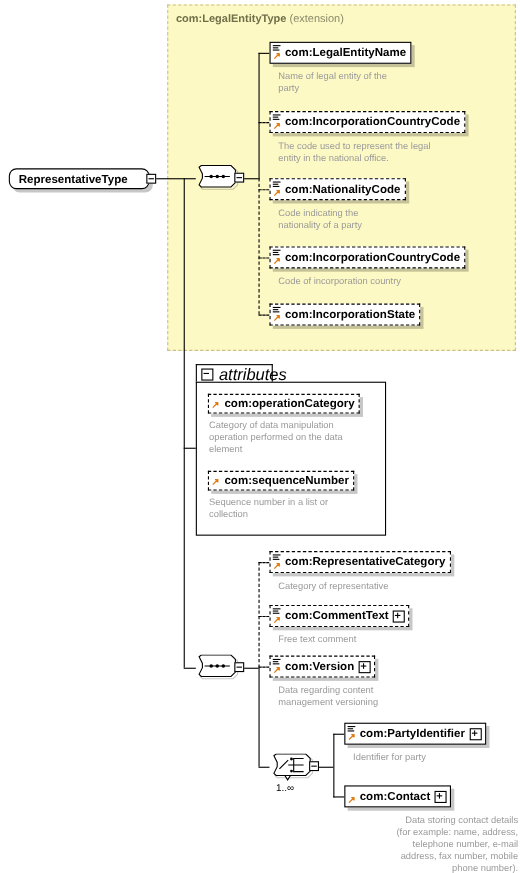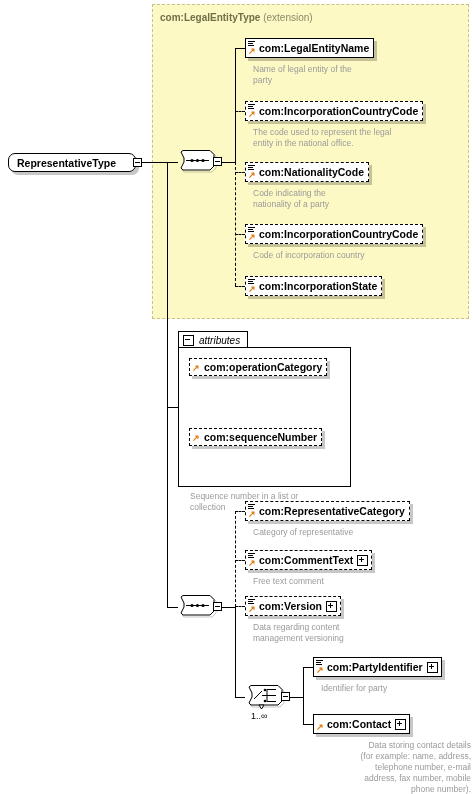--- a/index.html
+++ b/index.html
@@ -141,21 +141,21 @@
     background:#fff;
     box-sizing:border-box;
     display:flex;align-items:center;
     padding-left:4px;
   }
   .attrtab .mb{
     width:9px;height:9px;border:1px solid #000;background:#fff;position:relative;flex:0 0 9px;
   }
   .attrtab .mb:before{content:"";position:absolute;left:1px;top:3px;width:5px;height:1px;background:#000;}
   .attrtab .t{
-    font-size:10px;font-style:italic;color:#000;margin-left:5px;
+    font-size:15px;font-style:italic;color:#000;margin-left:5px;
   }
 
   
   .comp{position:absolute;}
   .comp svg{display:block;}
 
   .occurs{
     position:absolute;
     font-size:9px;color:#000;white-space:nowrap;
   }
@@ -277,29 +277,32 @@
   </div>
   <div class="attrbox" style="left:178px;top:347px;width:173px;height:140px;"></div>
 
   <div class="elem optional attr" style="left:189px;top:358px;height:18px;">
     <span class="eglyph noBars">
 
       <span class="arw" style="bottom:3px;">↗</span>
     </span>
     <span class="lbl">com:operationCategory</span>
   </div>
+  <div class="anno" style="left:190px;top:381px;width:165px;">Category of data manipulation
+operation performed on the data
+element</div>
 
   <div class="elem optional attr" style="left:189px;top:428px;height:18px;">
     <span class="eglyph noBars">
 
       <span class="arw" style="bottom:3px;">↗</span>
     </span>
     <span class="lbl">com:sequenceNumber</span>
   </div>
-  <div class="anno" style="left:190px;top:451px;width:165px;margin-top:40px;">Sequence number in a list or
+  <div class="anno" style="left:190px;top:451px;width:165px;">Sequence number in a list or
 collection</div>
 
   <div class="comp" style="left:177px;top:595px;width:44px;height:25px;">
     <svg width="44" height="25" viewBox="0 0 44 25">
       <polygon points="7,9 4,3 6,1 34,1 38,5 38,17 34,21 6,21 4,19 7,13" fill="#ffffff" stroke="#000000" stroke-width="1" transform="translate(1,1)" opacity="0.22"></polygon>
       <polygon points="7,8 4,2 6,0.5 33,0.5 37,4.5 37,16 33,20 6,20 4,18 7,12" fill="#ffffff" stroke="#000000" stroke-width="1"></polygon>
       <line x1="9" y1="10.5" x2="32" y2="10.5" stroke="#000" stroke-width="1"></line>
       <circle cx="15" cy="10.5" r="1.6" fill="#000"></circle>
       <circle cx="20.5" cy="10.5" r="1.6" fill="#000"></circle>
       <circle cx="26" cy="10.5" r="1.6" fill="#000"></circle>

